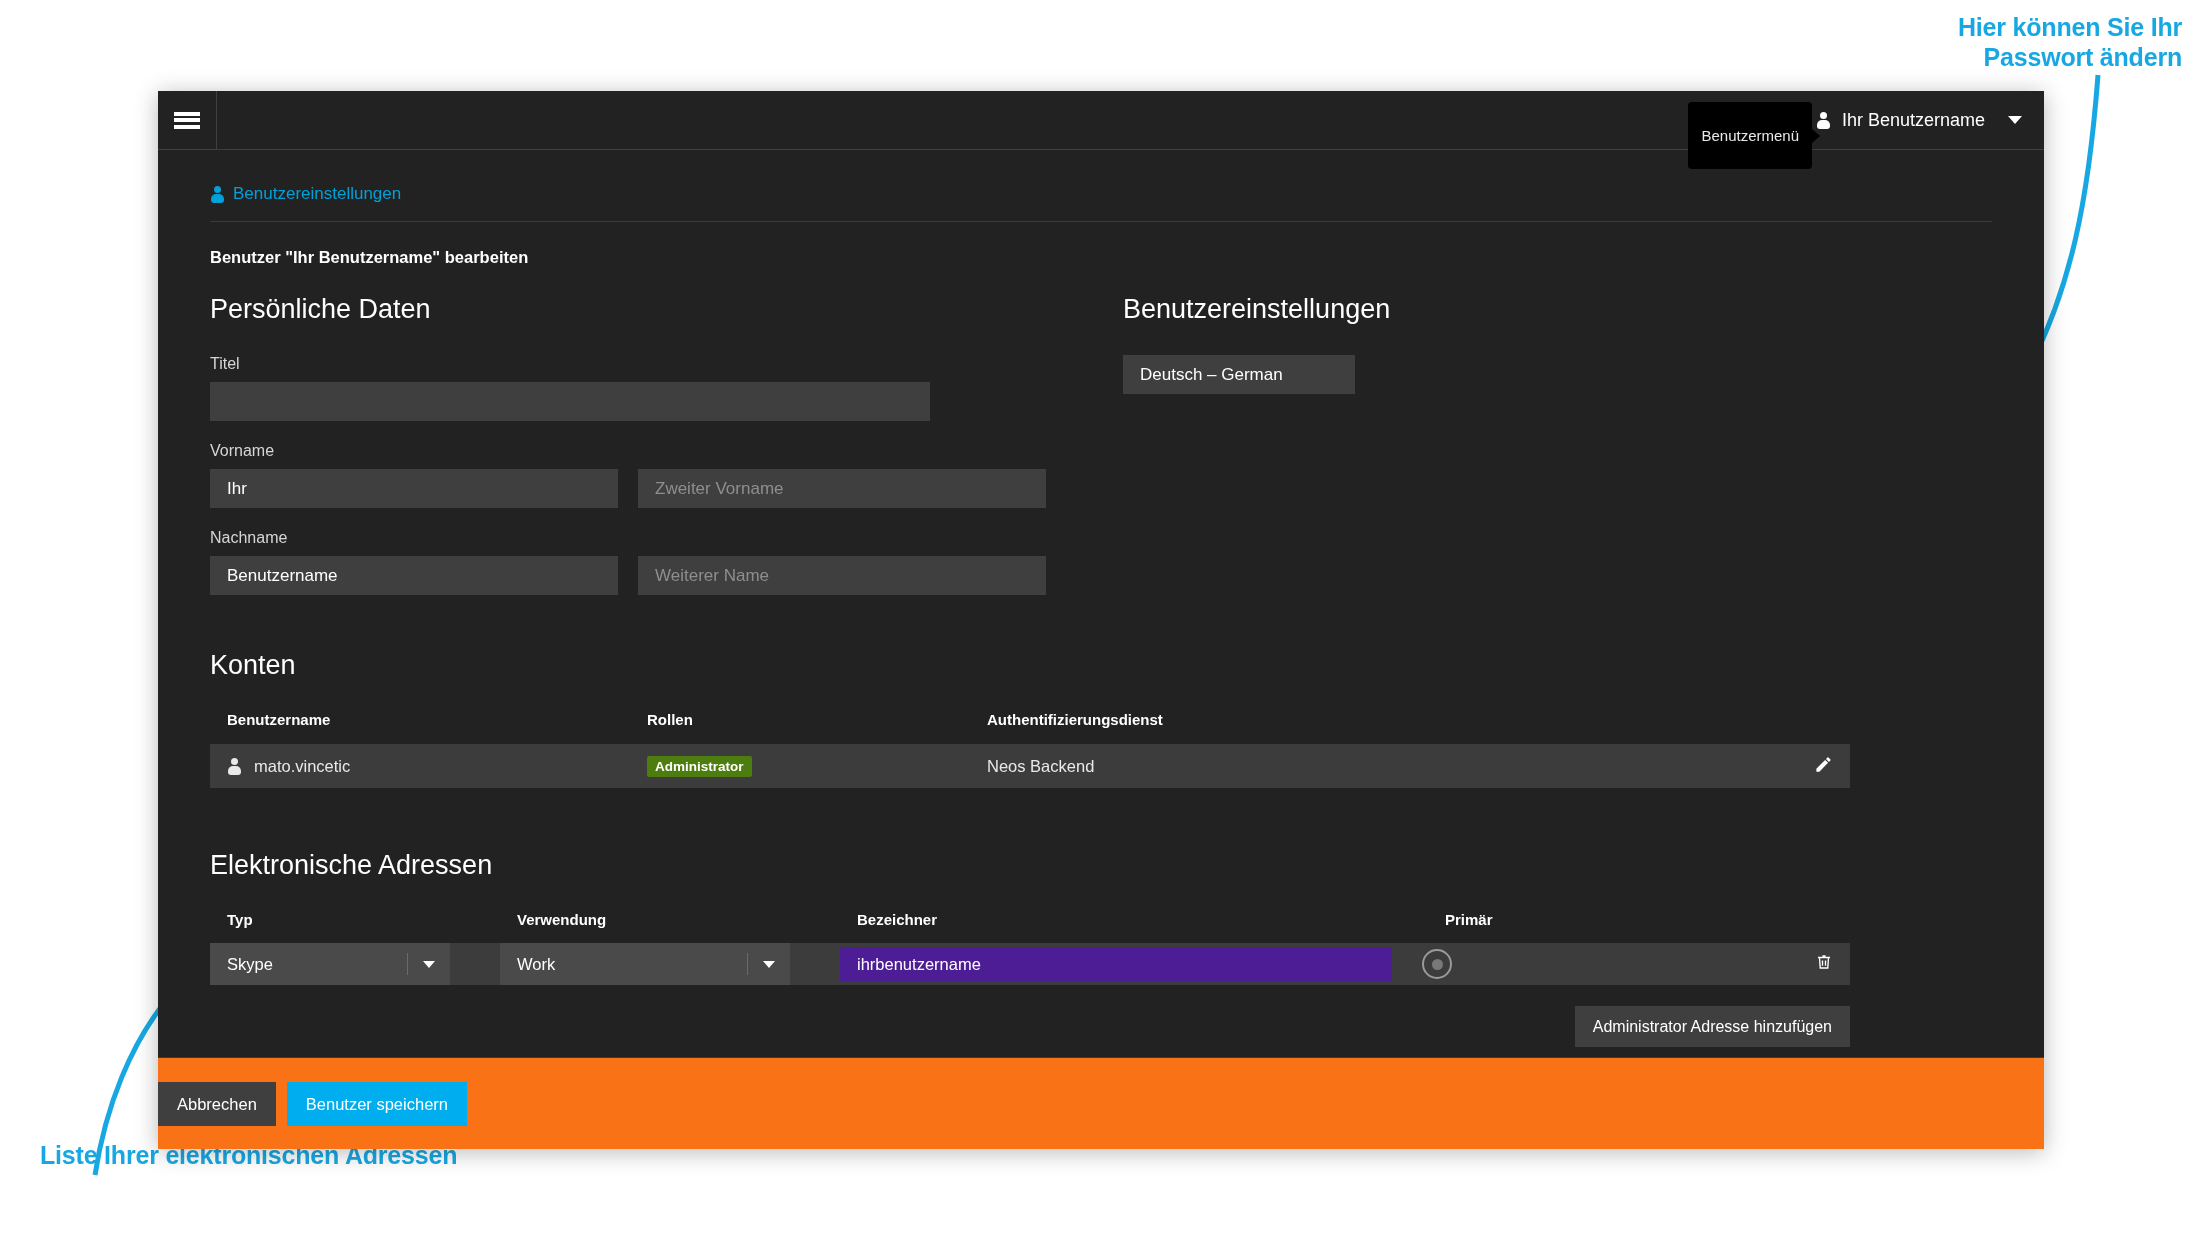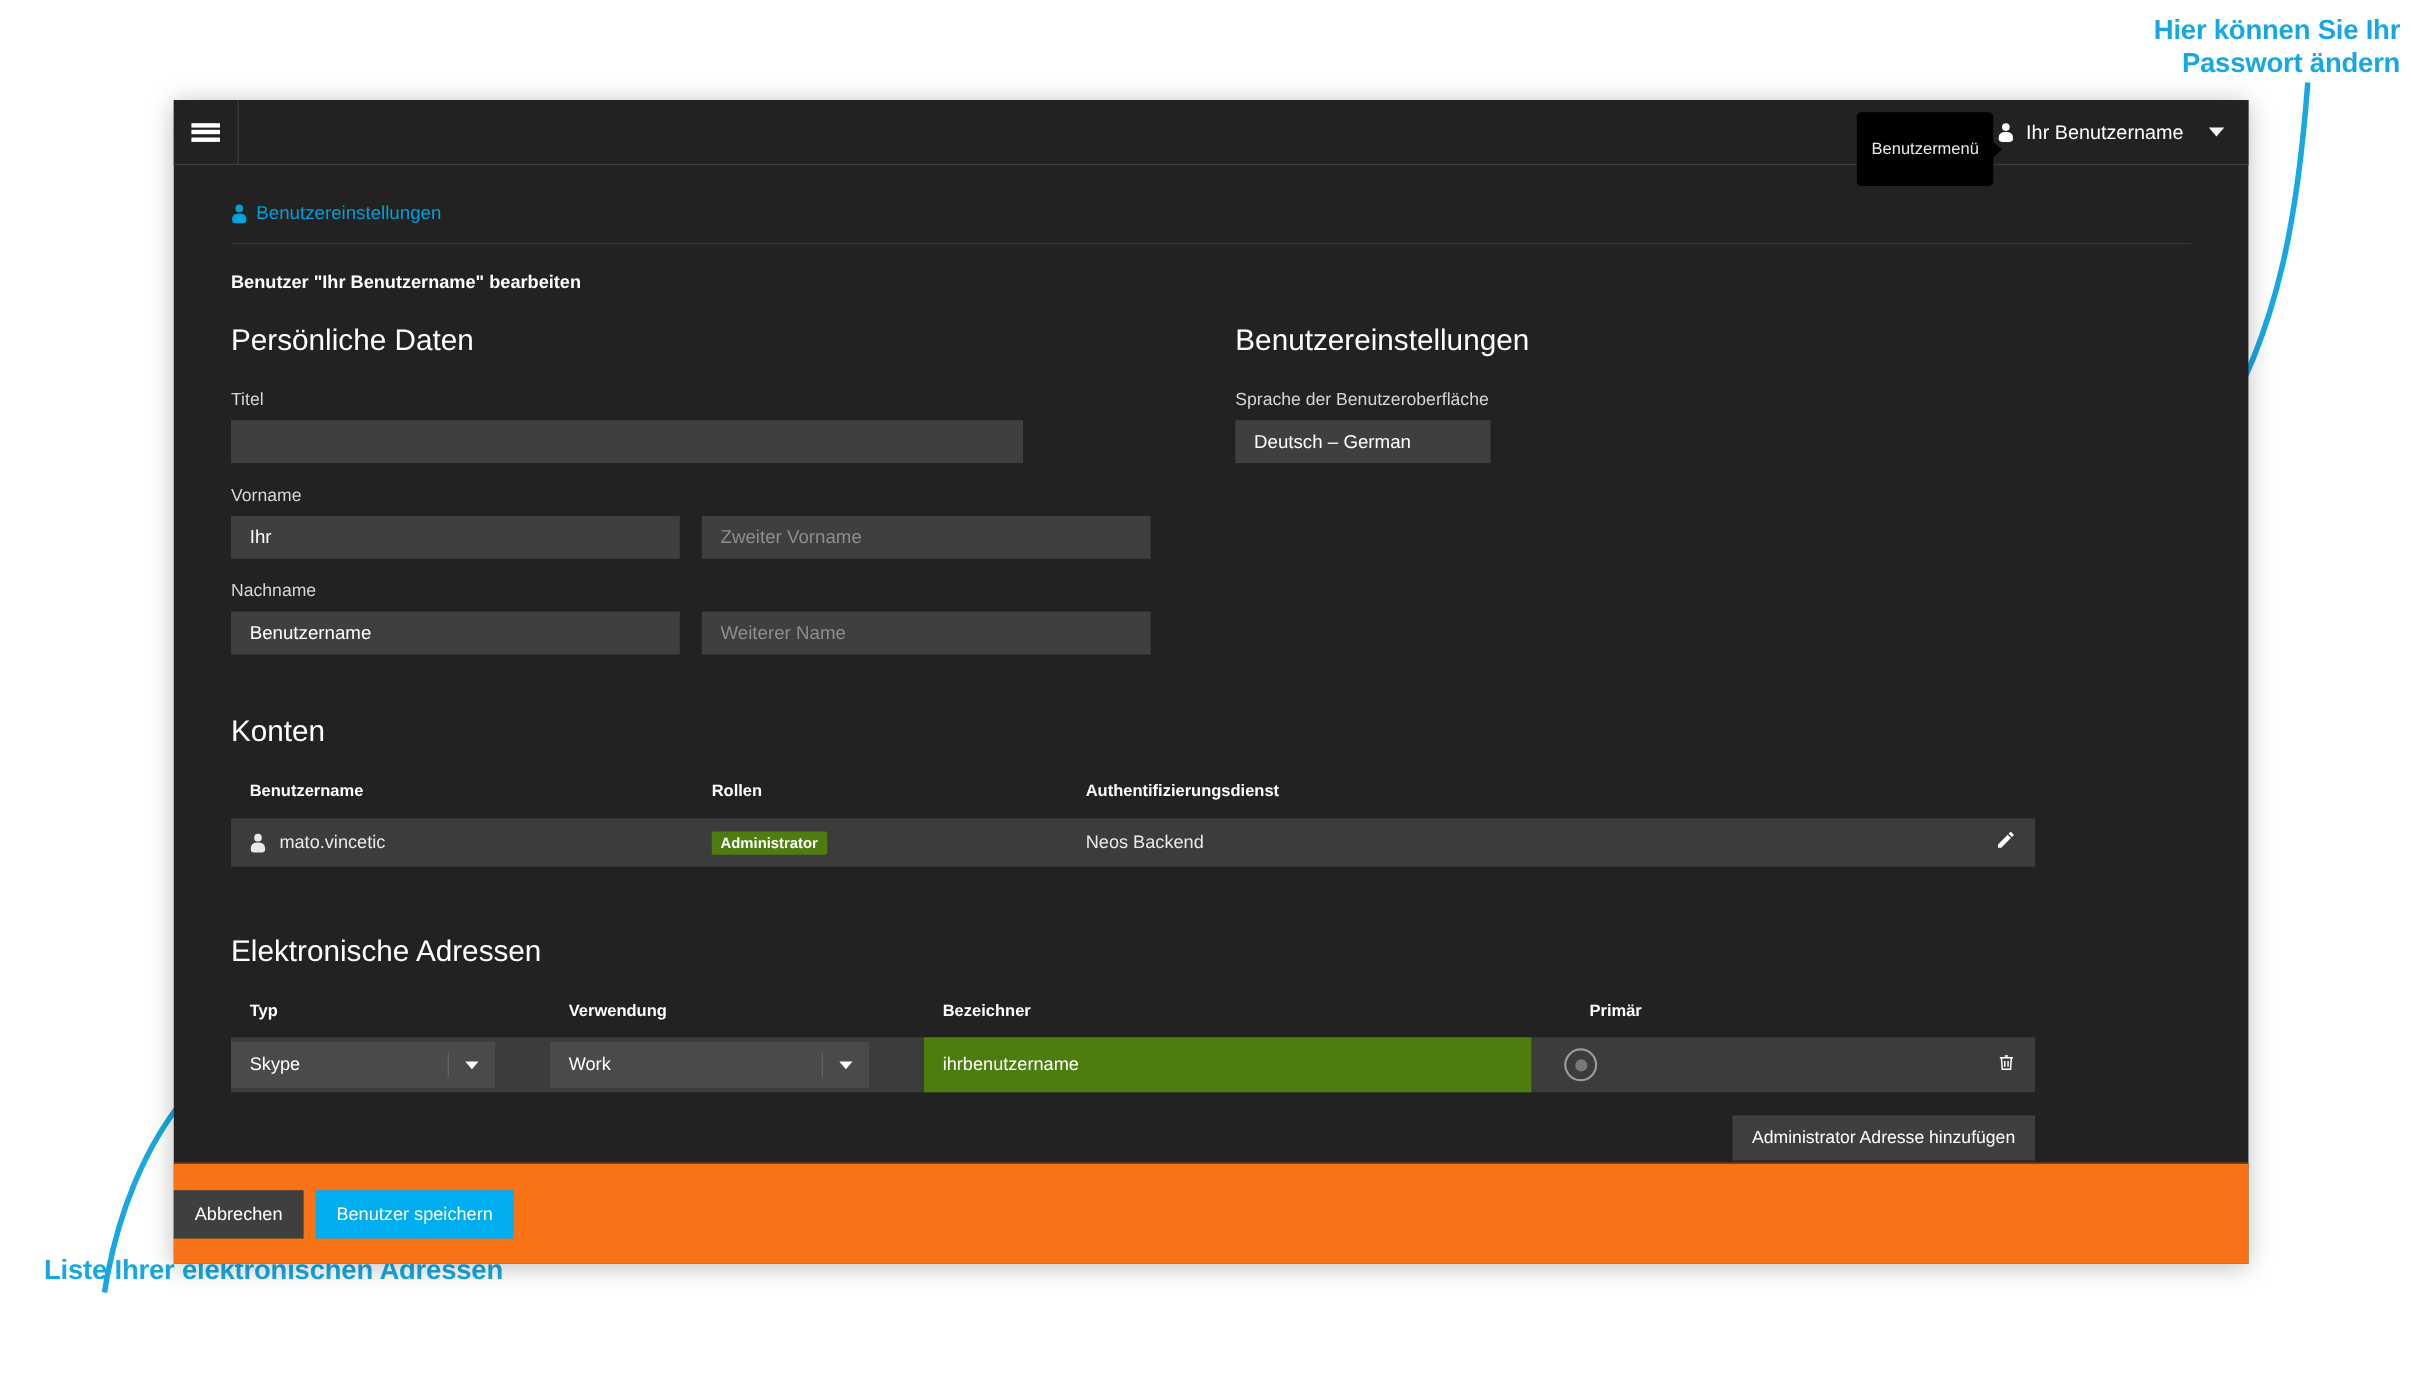--- a/index.html
+++ b/index.html
@@ -285,22 +285,22 @@
     justify-content: center;
   }
   .select-box .sel-arrow i {
     width: 0; height: 0;
     border-left: 6px solid transparent;
     border-right: 6px solid transparent;
     border-top: 7px solid #ffffff;
     display: block;
   }
   .ident-input {
-    background: #4d7c0f;
-    height: 50px;
+    background: #4c1d95;
+    height: 34px;
     line-height: 42px;
     color: #ffffff;
     font-size: 16.5px;
     padding: 0 17px;
     box-sizing: border-box;
     width: 100%;
     border: none;
     outline: none;
     font-family: "Liberation Sans", sans-serif;
   }
@@ -427,21 +427,20 @@
           <div class="field-row">
             <input class="txt w-half" type="text" value="Benutzername" style="">
             <input class="txt w-half" type="text" placeholder="Weiterer Name" style="">
           </div>
         </div>
       </div>
 
       <div class="col-right">
         <h2 class="section-title">Benutzereinstellungen</h2>
         <div class="field-group">
-          <div class="field-label">Sprache der Benutzeroberfläche</div>
           <div class="fauxinput w-lang">Deutsch – German</div>
         </div>
       </div>
     </div>
 
     <div class="table-block">
       <h2 class="section-title">Konten</h2>
       <table class="data">
         <colgroup>
           <col style="width:420px">

